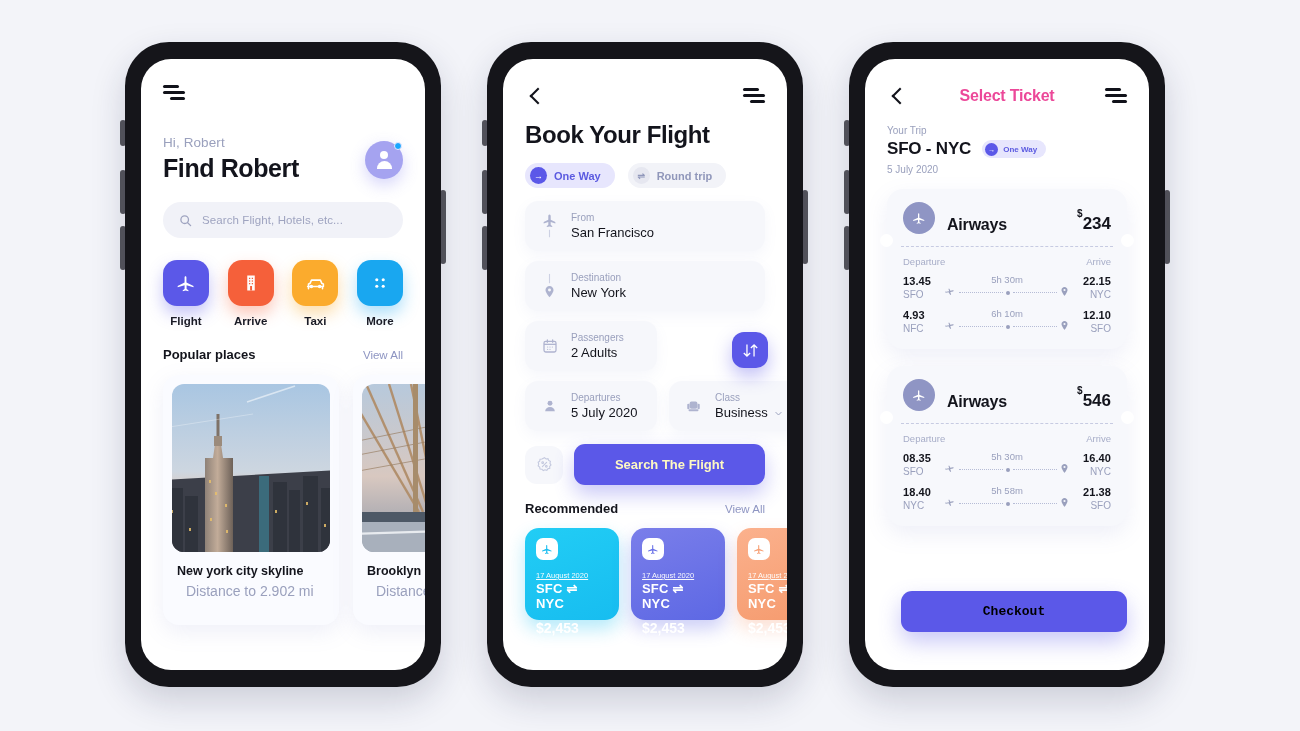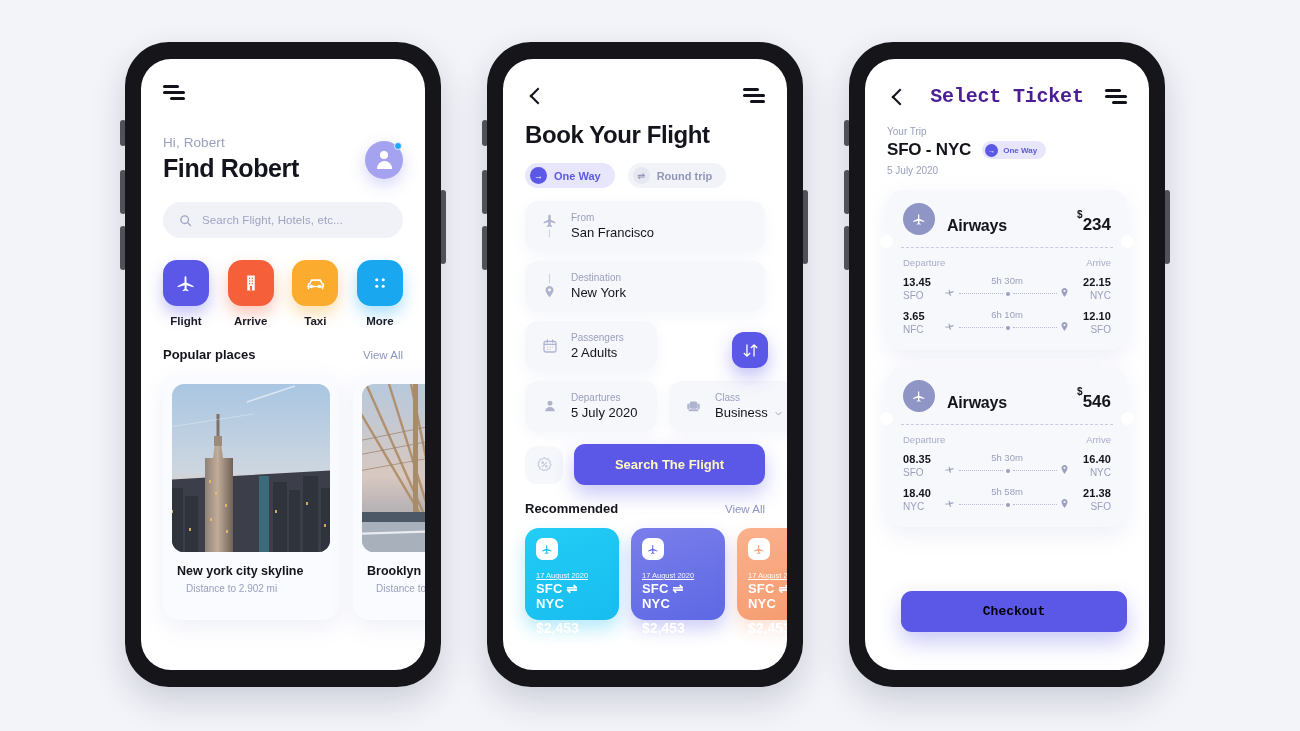--- a/index.html
+++ b/index.html
@@ -84,21 +84,21 @@
   .sechead .t { font-size:13px;font-weight:700;color:#13141c; }
   .sechead .v { font-size:11.5px;color:#8e95c2;font-weight:500;cursor:pointer; }
 
   .places { display:flex; gap:14px; margin-top:13px; padding-left:22px; }
   .place {
     flex:0 0 176px; background:#fafbff; border-radius:16px; padding:9px 9px 14px 9px;
     box-shadow:0 7px 22px rgba(120,130,200,.13);
   }
   .place .img { height:168px; border-radius:12px; overflow:hidden; position:relative; }
   .place .name { font-size:12.5px;font-weight:700;color:#13141c;margin:12px 0 0 5px; }
-  .place .dist { font-size:10px;color:#9aa0bd;margin:5px 0 12px 5px;padding-left:9px; }
+  .place .dist { font-size:14px;color:#9aa0bd;margin:5px 0 12px 5px;padding-left:9px; }
 
   
   .s2-top { display:flex;align-items:center;justify-content:space-between;padding:26px 22px 0 22px; }
   .s2-title { font-size:24px;font-weight:800;color:#13141c;margin:14px 0 0 0;letter-spacing:-.4px; }
   .chips { display:flex; gap:13px; margin-top:14px; }
   .chip {
     height:25px;border-radius:13px;display:flex;align-items:center;gap:7px;padding:0 14px 0 5px;
     font-size:11px;font-weight:600;cursor:pointer;
   }
   .chip.on { background:#e7e6fd; color:#5b5ae0; }
@@ -135,21 +135,21 @@
   .rec {
     flex:0 0 94px;height:92px;border-radius:14px;padding:10px 11px;color:#fff;position:relative;
   }
   .rec .pic { width:22px;height:22px;border-radius:7px;background:#fff;display:flex;align-items:center;justify-content:center;font-size:11px; }
   .rec .dt { font-size:7.5px;margin-top:11px;opacity:.95;text-decoration:underline; }
   .rec .rt { font-size:13px;font-weight:600;margin-top:1px;letter-spacing:.2px; }
   .rec .pr { font-size:14px;font-weight:700;margin-top:9px; }
 
   
   .s3-top { display:flex;align-items:center;justify-content:space-between;padding:26px 22px 0 22px; }
-  .s3-head { font-size:20px;font-weight:800;color:#4c1d95;letter-spacing:-.2px;font-family:Liberation Mono, monospace; }
+  .s3-head { font-size:16px;font-weight:800;color:#ec4899;letter-spacing:-.2px; }
   .trip-lb { font-size:10px;color:#9aa0bd;margin-top:18px; }
   .trip-row { display:flex;align-items:center;gap:11px;margin-top:3px; }
   .trip-rt { font-size:17px;font-weight:800;color:#13141c;letter-spacing:-.2px; }
   .chip-sm { height:18px;border-radius:10px;background:#e7e6fd;color:#5b5ae0;display:flex;align-items:center;gap:5px;padding:0 9px 0 3px;font-size:8px;font-weight:700; }
   .chip-sm .b { width:13px;height:13px;border-radius:50%;background:#5b58e8;color:#fff;display:flex;align-items:center;justify-content:center;font-size:7px; }
   .trip-dt { font-size:10px;color:#9aa0bd;margin-top:5px; }
 
   .ticket {
     background:#f7f8fc;border-radius:16px;margin-top:14px;position:relative;
     box-shadow:0 8px 22px rgba(120,130,200,.13);
@@ -630,21 +630,21 @@
                     </svg>
                 </div>
               </div>
               <div class="side r">
                 <div class="time">22.15</div>
                 <div class="code">NYC</div>
               </div>
             </div>
             <div class="leg">
               <div class="side">
-                <div class="time">3.65</div>
+                <div class="time">4.93</div>
                 <div class="code">NFC</div>
               </div>
               <div class="route">
                 <div class="dur">6h 10m</div>
                 <div class="line">
                   <svg width="11" height="9" viewBox="0 0 24 18" fill="#9aa0bd">
                       <path d="M1 9.6l6.8-1.3 3.4 5.6h2.2l-1.9-6.2 5.7-1.1c.9-.2 1.6-.8 1.6-1.5s-.7-1.1-1.6-1l-5.7.9L9.6.6H7.4l1.9 5.9L2.5 7.6 1 6.2z"></path>
                     </svg>
                   <span class="dots"></span>
                   <span class="mid"></span>

